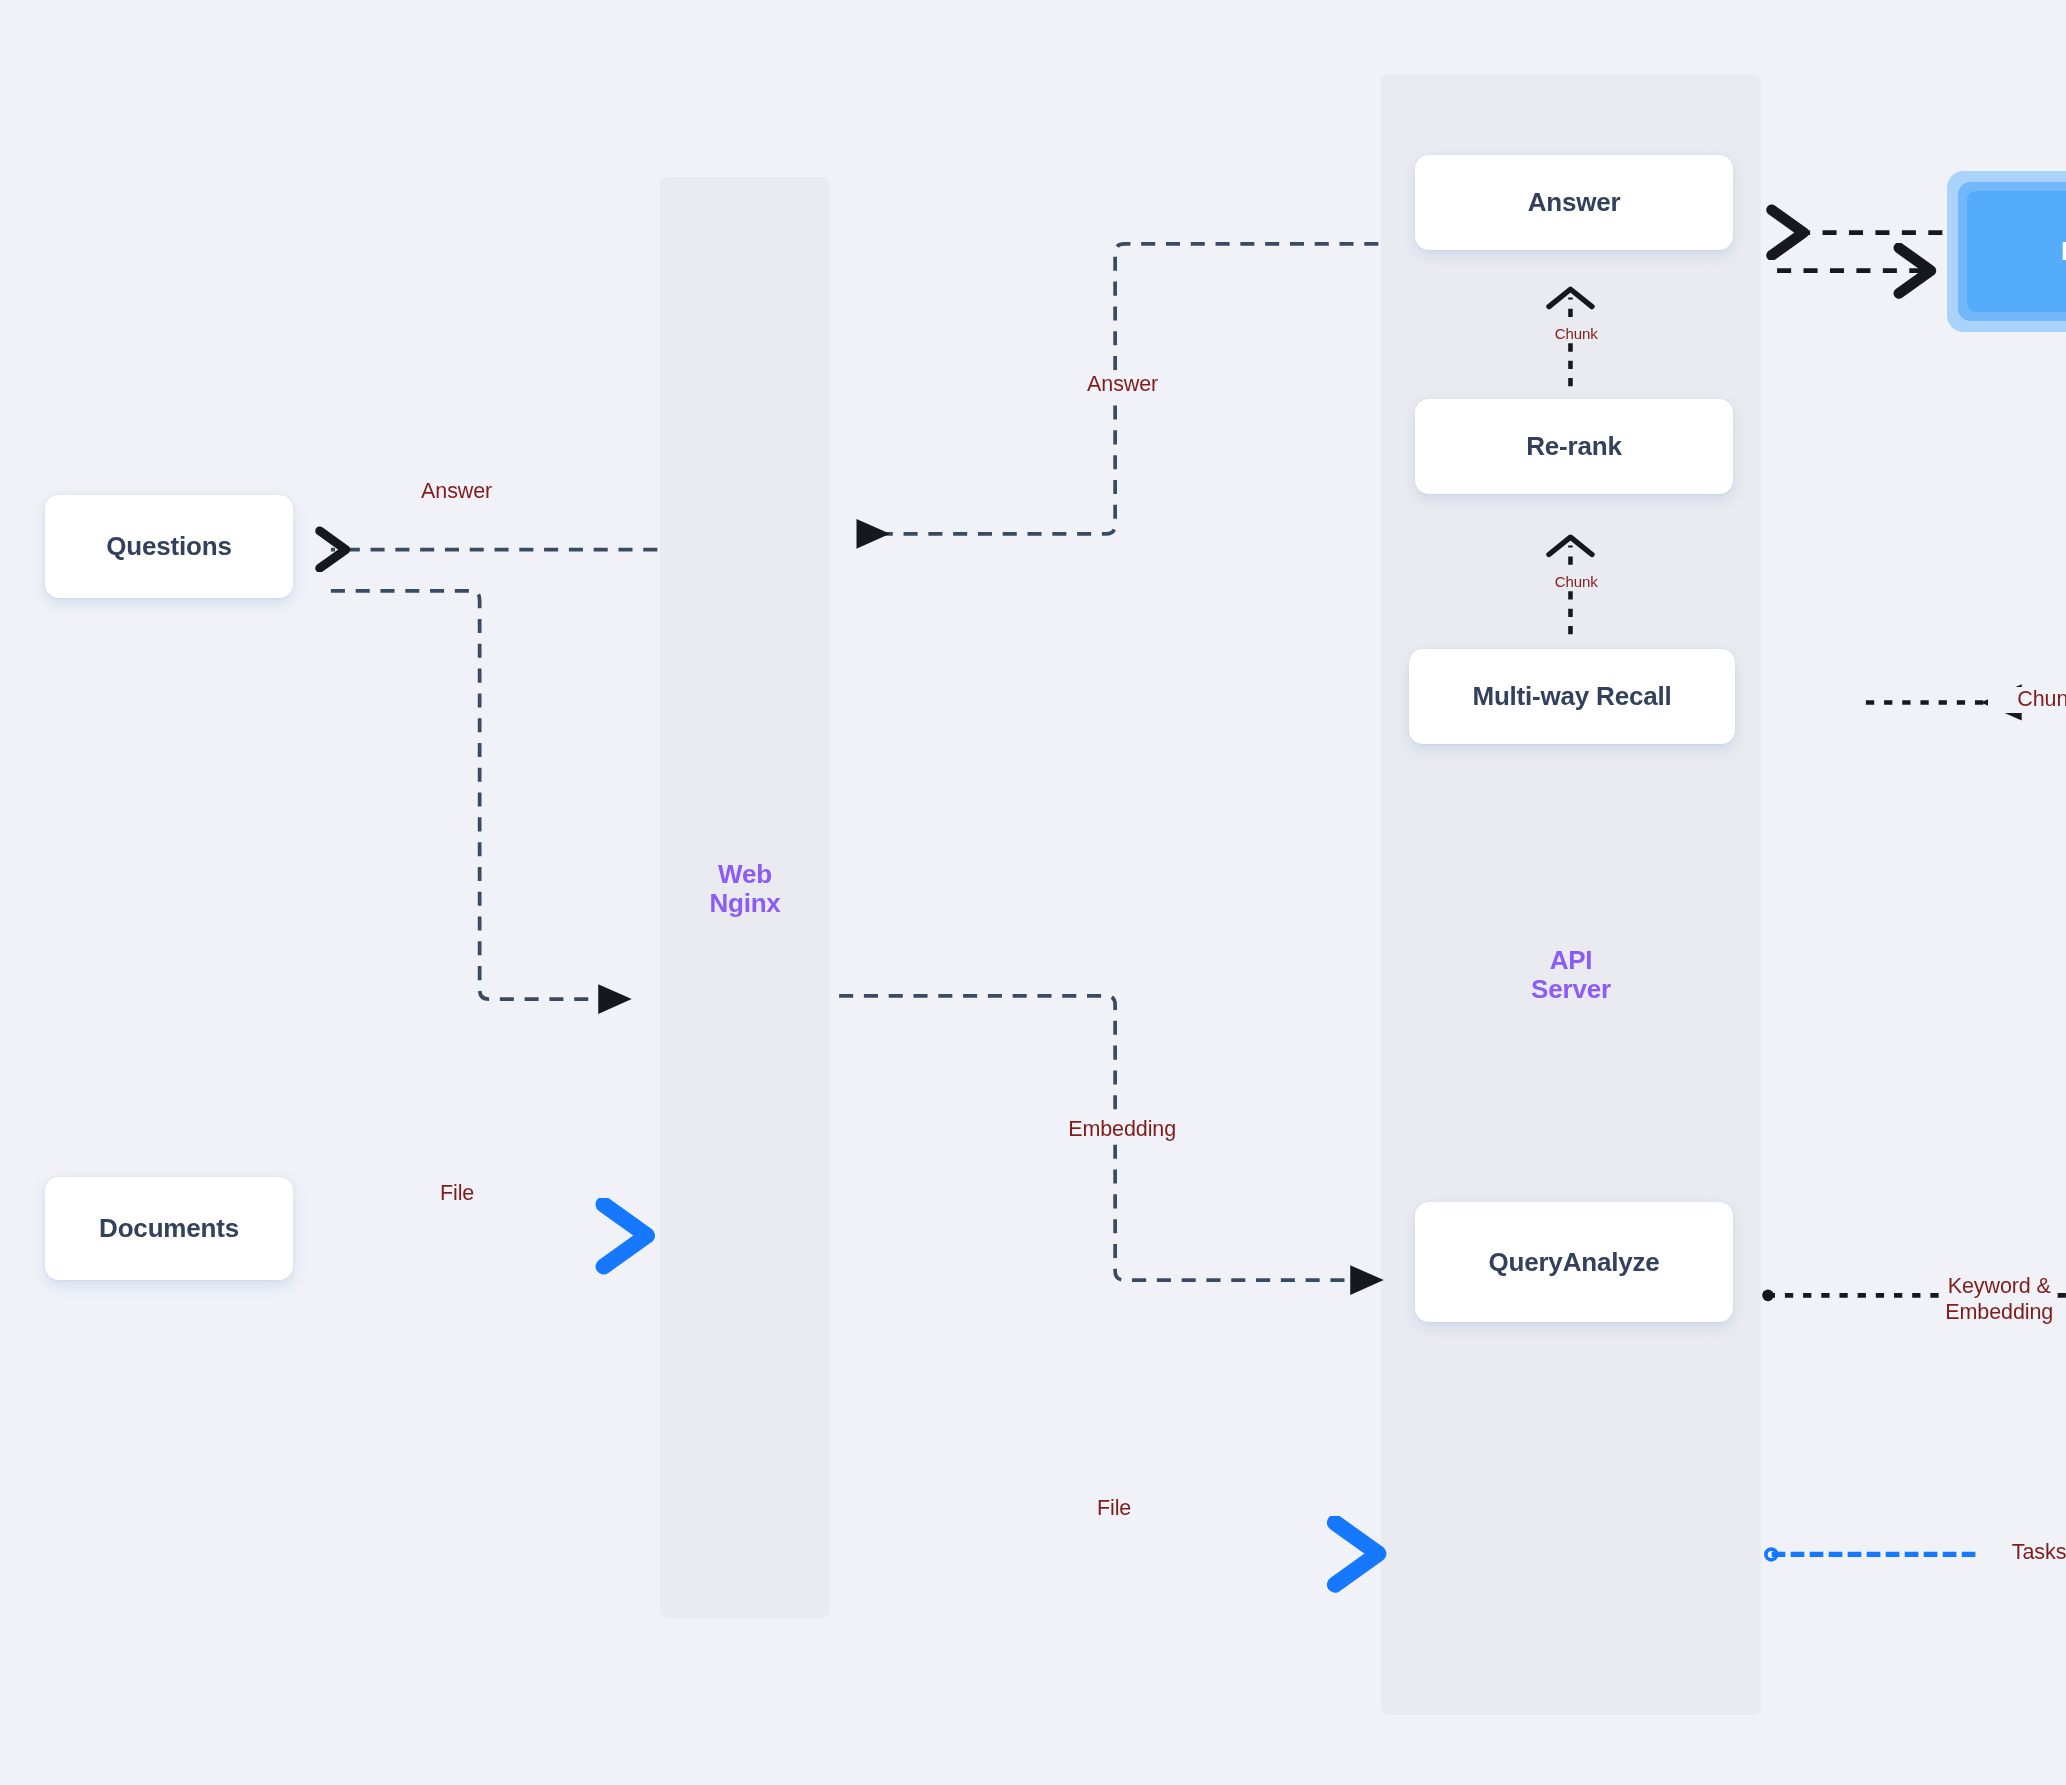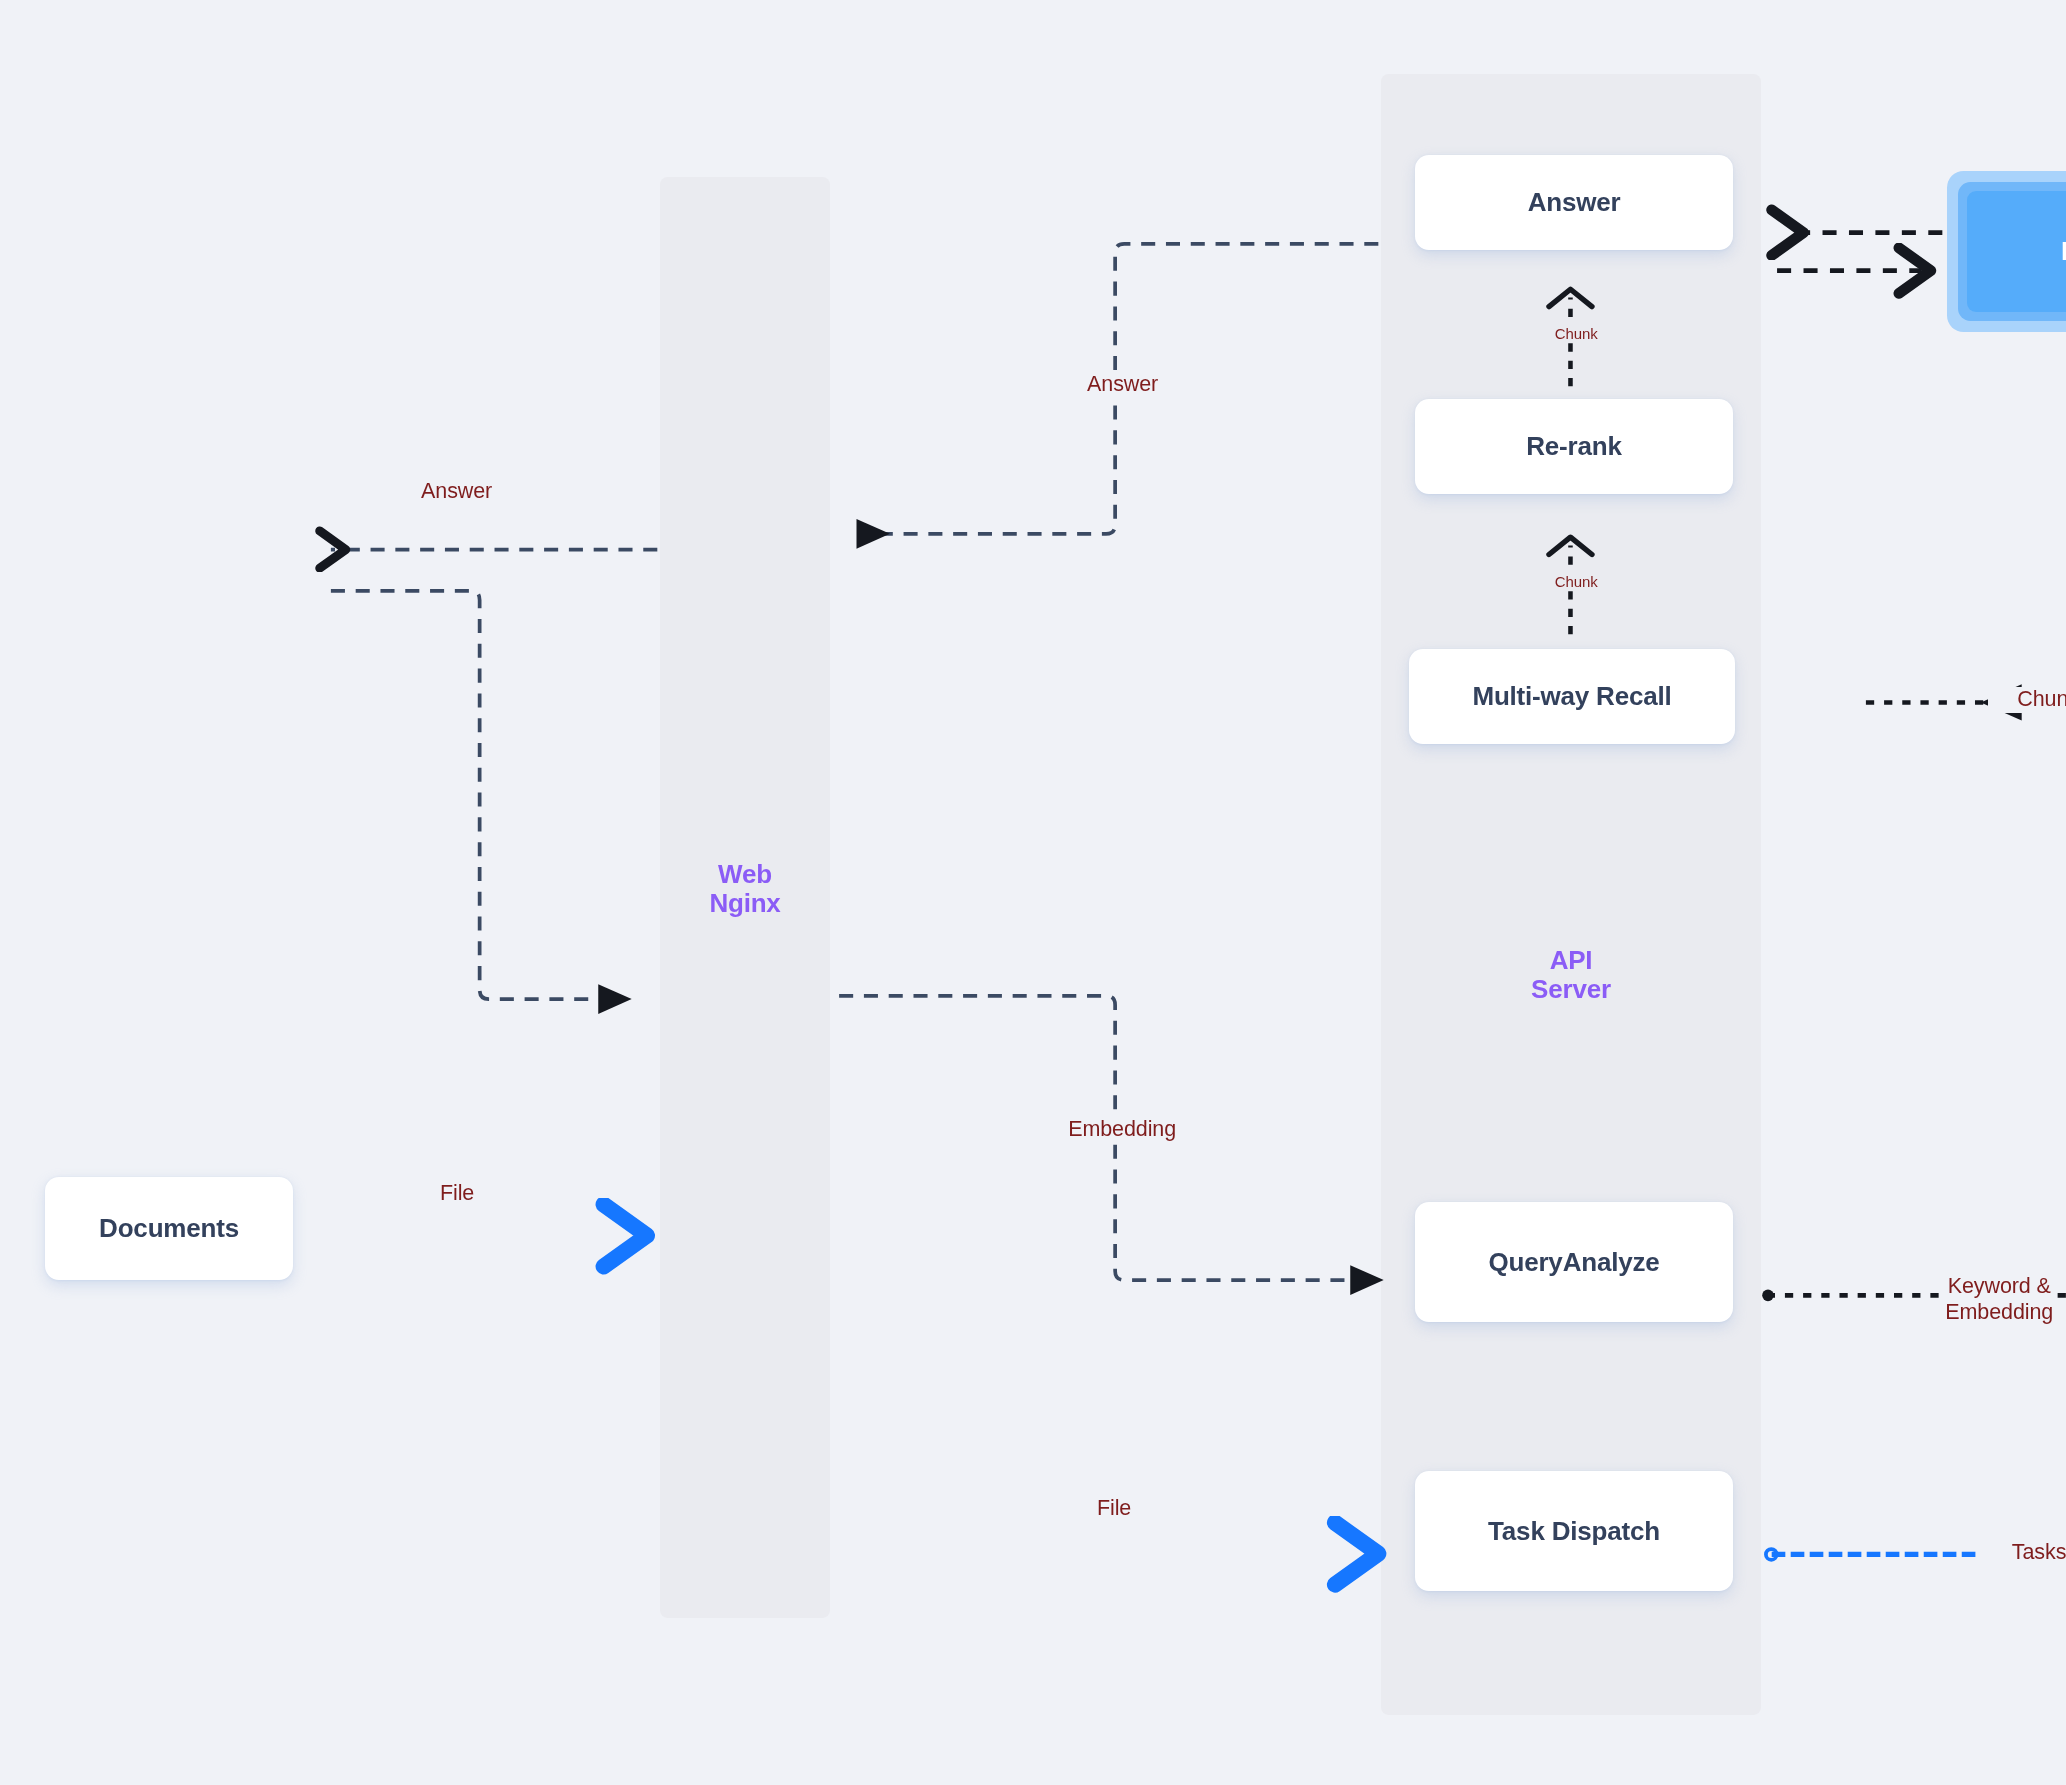--- a/index.html
+++ b/index.html
@@ -234,35 +234,35 @@
   <div class="panel-label" style="left:660px;top:860px;width:170px;">
     <div>Web</div>
     <div>Nginx</div>
   </div>
 
   <div class="panel-label" style="left:1381px;top:946px;width:380px;">
     <div>API</div>
     <div>Server</div>
   </div>
 
+  <div class="card" style="left:45px;top:495px;width:248px;height:103px;">Questions</div>
 
   <div class="card" style="left:45px;top:1177px;width:248px;height:103px;">Documents</div>
 
   <div class="card" style="left:1415px;top:155px;width:318px;height:95px;">Answer</div>
 
   <div class="card" style="left:1415px;top:399px;width:318px;height:95px;">Re-rank</div>
 
   <div class="card" style="left:1409px;top:649px;width:326px;height:95px;">Multi-way Recall</div>
 
   <div class="card" style="left:1415px;top:1202px;width:318px;height:120px;flex-direction:row;">
     <div>Query</div>
     <div>Analyze</div>
   </div>
 
-  <div class="card" style="left:1415px;top:1471px;width:318px;height:120px;">Task Dispatch</div>
 
   <div class="llm-outer" style="left:1947px;top:171px;width:296px;height:161px;">
     <div class="llm-mid">
       <div class="llm-inner">
         <span>LLMs</span>
       </div>
     </div>
   </div>
 
   <div class="elabel chip" style="left:384px;top:479px;width:132px;">Answer</div>

